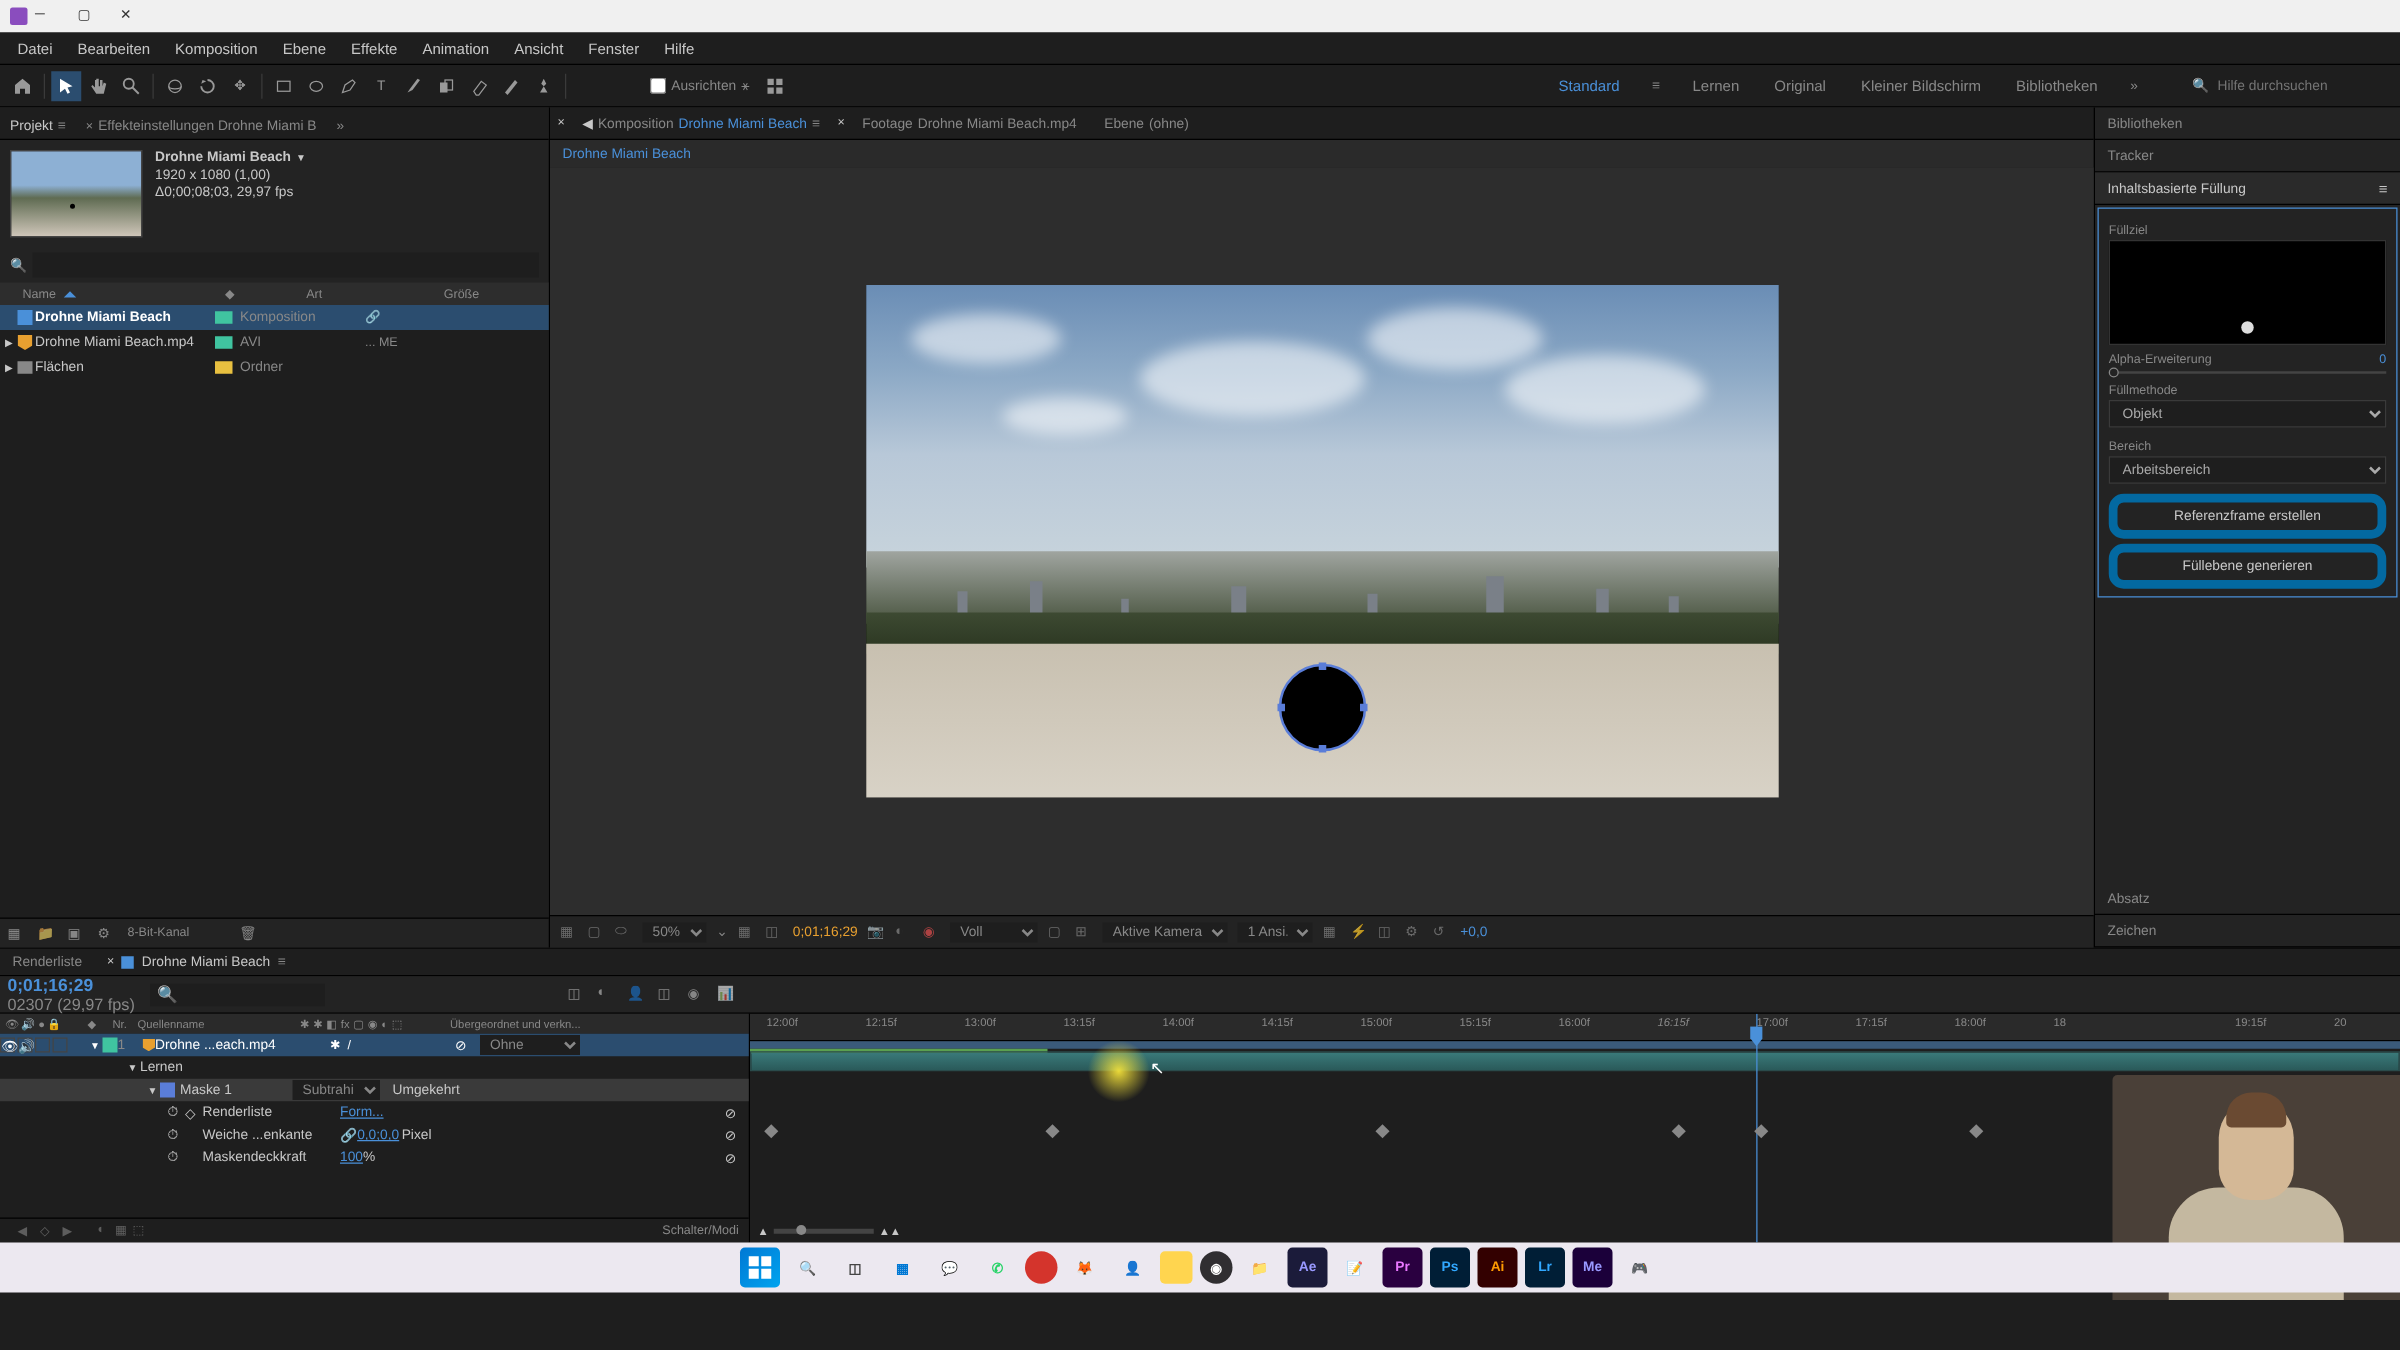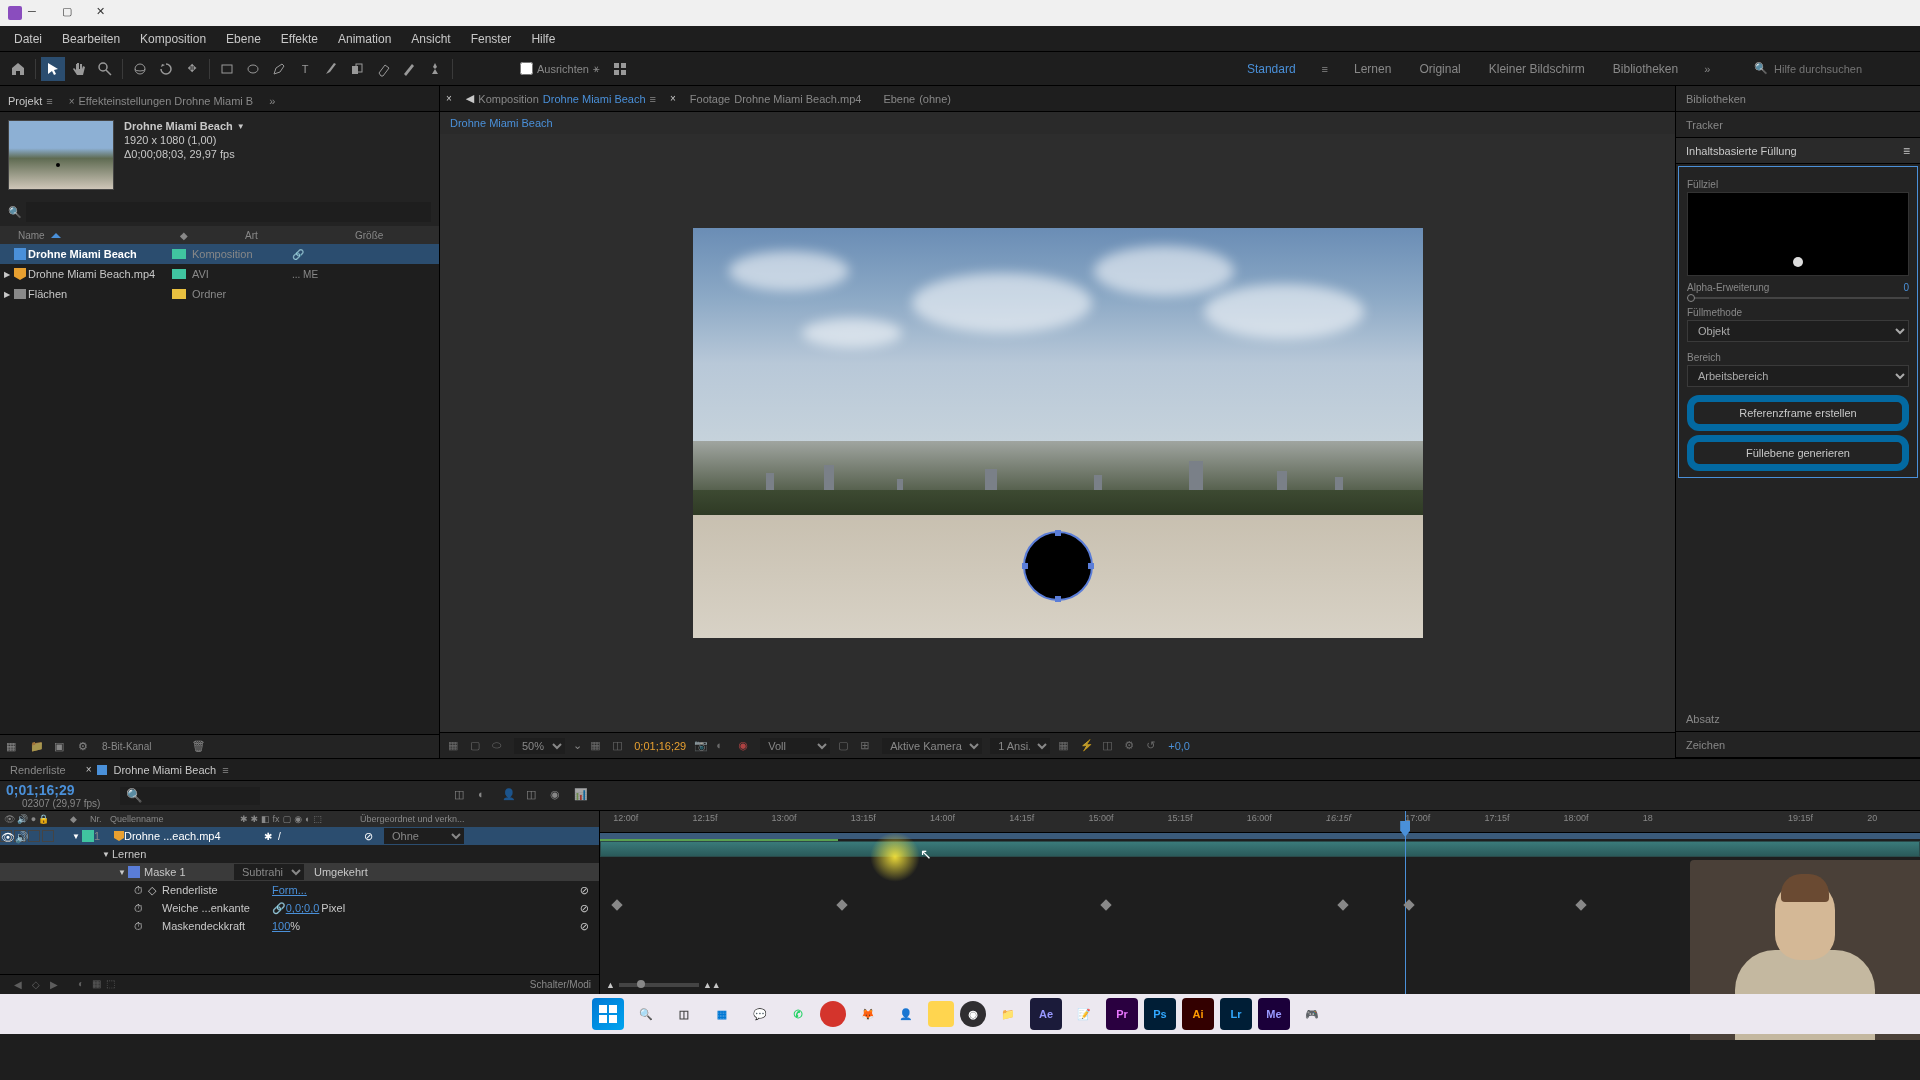--- a/index.html
+++ b/index.html
@@ -110,21 +110,21 @@
 .spacer-flex { flex: 1; }
 
 
 .timeline-area { height: 236px; background: #1e1e1e; border-top: 1px solid #000; display: flex; flex-direction: column; }
 .tl-tabs { height: 22px; display: flex; align-items: center; font-size: 11px; background: #1e1e1e; border-bottom: 1px solid #000; }
 .tl-tab { padding: 2px 10px; color: #888; cursor: pointer; display: flex; align-items: center; gap: 6px; }
 .tl-tab.active { color: #c8c8c8; }
 .tl-header { height: 30px; display: flex; align-items: center; background: #232323; border-bottom: 1px solid #000; }
 .tl-timecode { width: 120px; padding-left: 6px; }
 .tl-tc-main { color: #4a90d9; font-size: 14px; font-weight: bold; }
-.tl-tc-sub { color: #888; font-size: 10px; margin-left: 16px; }
+.tl-tc-sub { color: #888; font-size: 13px; }
 .tl-search { width: 140px; }
 .tl-search input { background: #1e1e1e; border: none; height: 18px; width: 100%; padding: 0 6px; color: #888; outline: none; }
 .tl-header-icons { display: flex; gap: 8px; padding: 0 10px; margin-left: auto; margin-right: auto; }
 .tl-hicon { width: 16px; height: 16px; opacity: 0.6; }
 .tl-cols-head { height: 16px; display: flex; align-items: center; background: #2a2a2a; font-size: 9px; color: #888; }
 .tl-left { width: 600px; border-right: 1px solid #000; display: flex; flex-direction: column; }
 .tl-layer-row { height: 18px; display: flex; align-items: center; font-size: 11px; }
 .tl-layer-row.sel { background: #2b4d6f; color: #fff; }
 .tl-lr-av { width: 70px; display: flex; gap: 2px; }
 .tl-lr-av .sw { width: 12px; height: 12px; border: 1px solid #444; }

